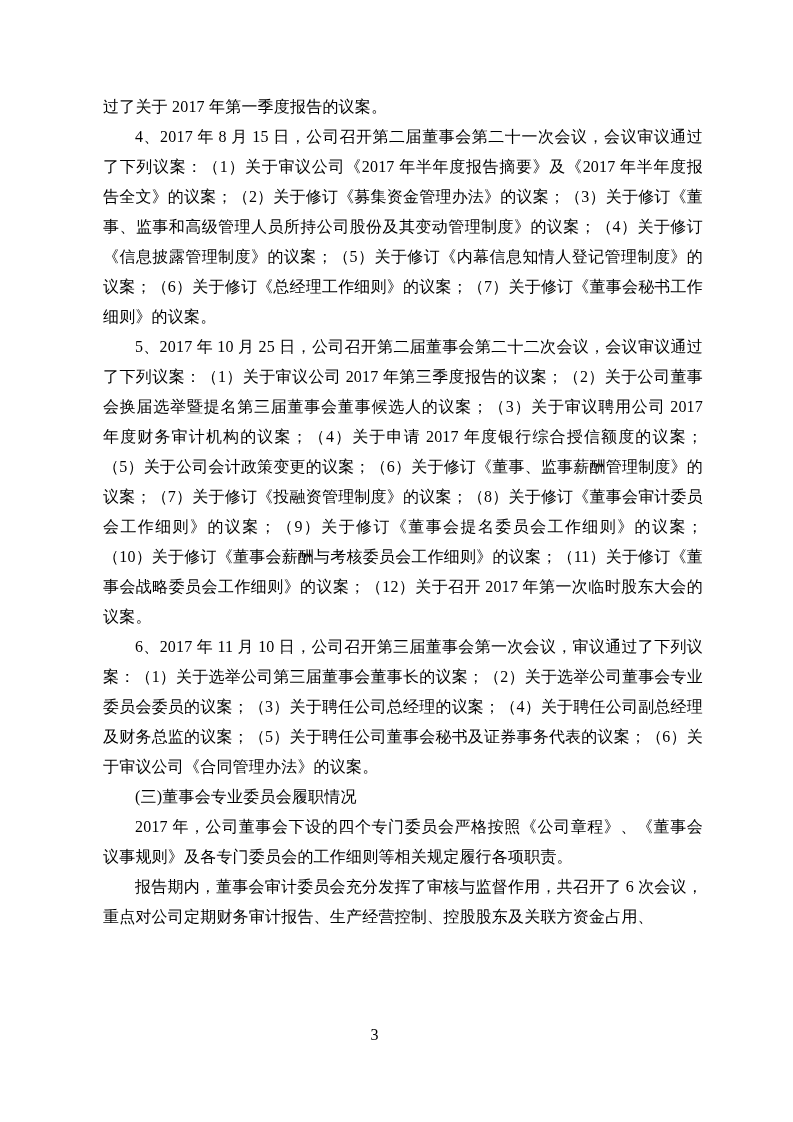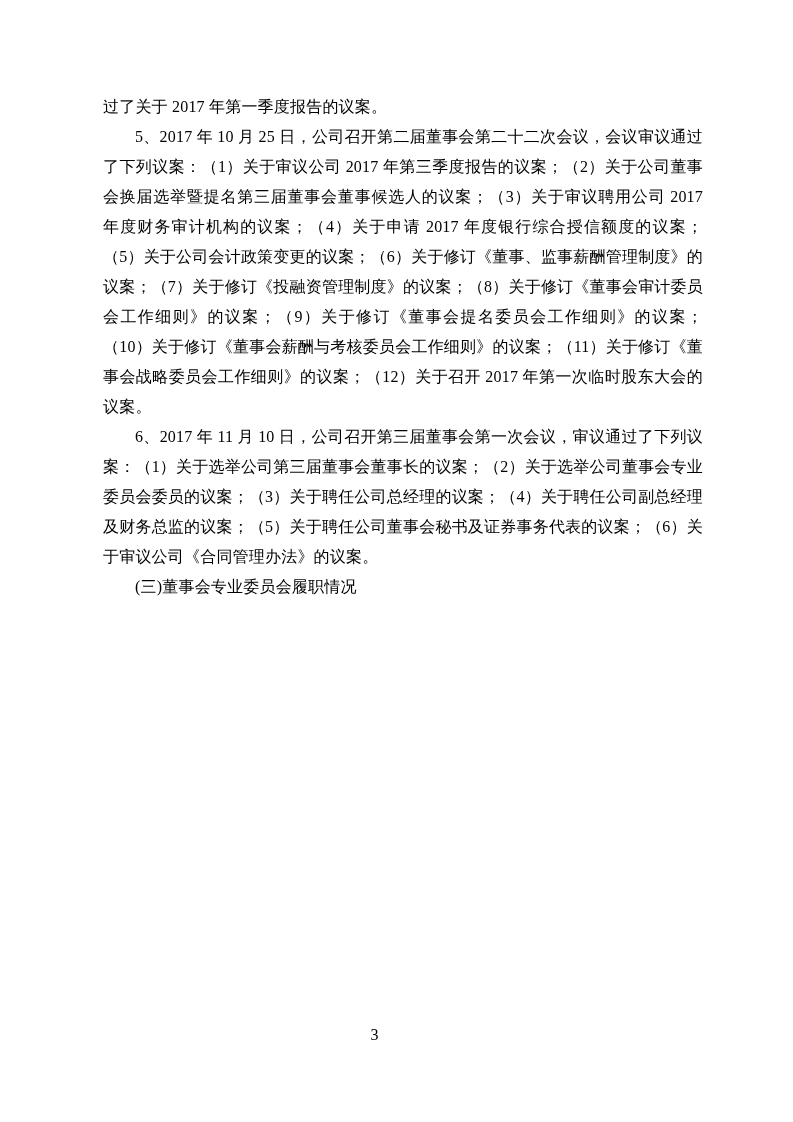--- a/index.html
+++ b/index.html
@@ -39,18 +39,21 @@
     font-size: 16px;
     line-height: 30px;
   }
 </style>
 </head>
 <body>
 
 <div class="page">
   <div class="content">
     <p class="no-indent">过了关于 2017 年第一季度报告的议案。</p>
+    <p>4、2017 年 8 月 15 日，公司召开第二届董事会第二十一次会议，会议审议通过了下列议案：（1）关于审议公司《2017 年半年度报告摘要》及《2017 年半年度报告全文》的议案；（2）关于修订《募集资金管理办法》的议案；（3）关于修订《董事、监事和高级管理人员所持公司股份及其变动管理制度》的议案；（4）关于修订《信息披露管理制度》的议案；（5）关于修订《内幕信息知情人登记管理制度》的议案；（6）关于修订《总经理工作细则》的议案；（7）关于修订《董事会秘书工作细则》的议案。</p>
     <p>5、2017 年 10 月 25 日，公司召开第二届董事会第二十二次会议，会议审议通过了下列议案：（1）关于审议公司 2017 年第三季度报告的议案；（2）关于公司董事会换届选举暨提名第三届董事会董事候选人的议案；（3）关于审议聘用公司 2017 年度财务审计机构的议案；（4）关于申请 2017 年度银行综合授信额度的议案；（5）关于公司会计政策变更的议案；（6）关于修订《董事、监事薪酬管理制度》的议案；（7）关于修订《投融资管理制度》的议案；（8）关于修订《董事会审计委员会工作细则》的议案；（9）关于修订《董事会提名委员会工作细则》的议案；（10）关于修订《董事会薪酬与考核委员会工作细则》的议案；（11）关于修订《董事会战略委员会工作细则》的议案；（12）关于召开 2017 年第一次临时股东大会的议案。</p>
     <p>6、2017 年 11 月 10 日，公司召开第三届董事会第一次会议，审议通过了下列议案：（1）关于选举公司第三届董事会董事长的议案；（2）关于选举公司董事会专业委员会委员的议案；（3）关于聘任公司总经理的议案；（4）关于聘任公司副总经理及财务总监的议案；（5）关于聘任公司董事会秘书及证券事务代表的议案；（6）关于审议公司《合同管理办法》的议案。</p>
     <p class="heading">(三)董事会专业委员会履职情况</p>
+    <p>2017 年，公司董事会下设的四个专门委员会严格按照《公司章程》、《董事会议事规则》及各专门委员会的工作细则等相关规定履行各项职责。</p>
+    <p>报告期内，董事会审计委员会充分发挥了审核与监督作用，共召开了 6 次会议，重点对公司定期财务审计报告、生产经营控制、控股股东及关联方资金占用、</p>
   </div>
   <div class="footer">3</div>
 </div>
 
 </body></html>

